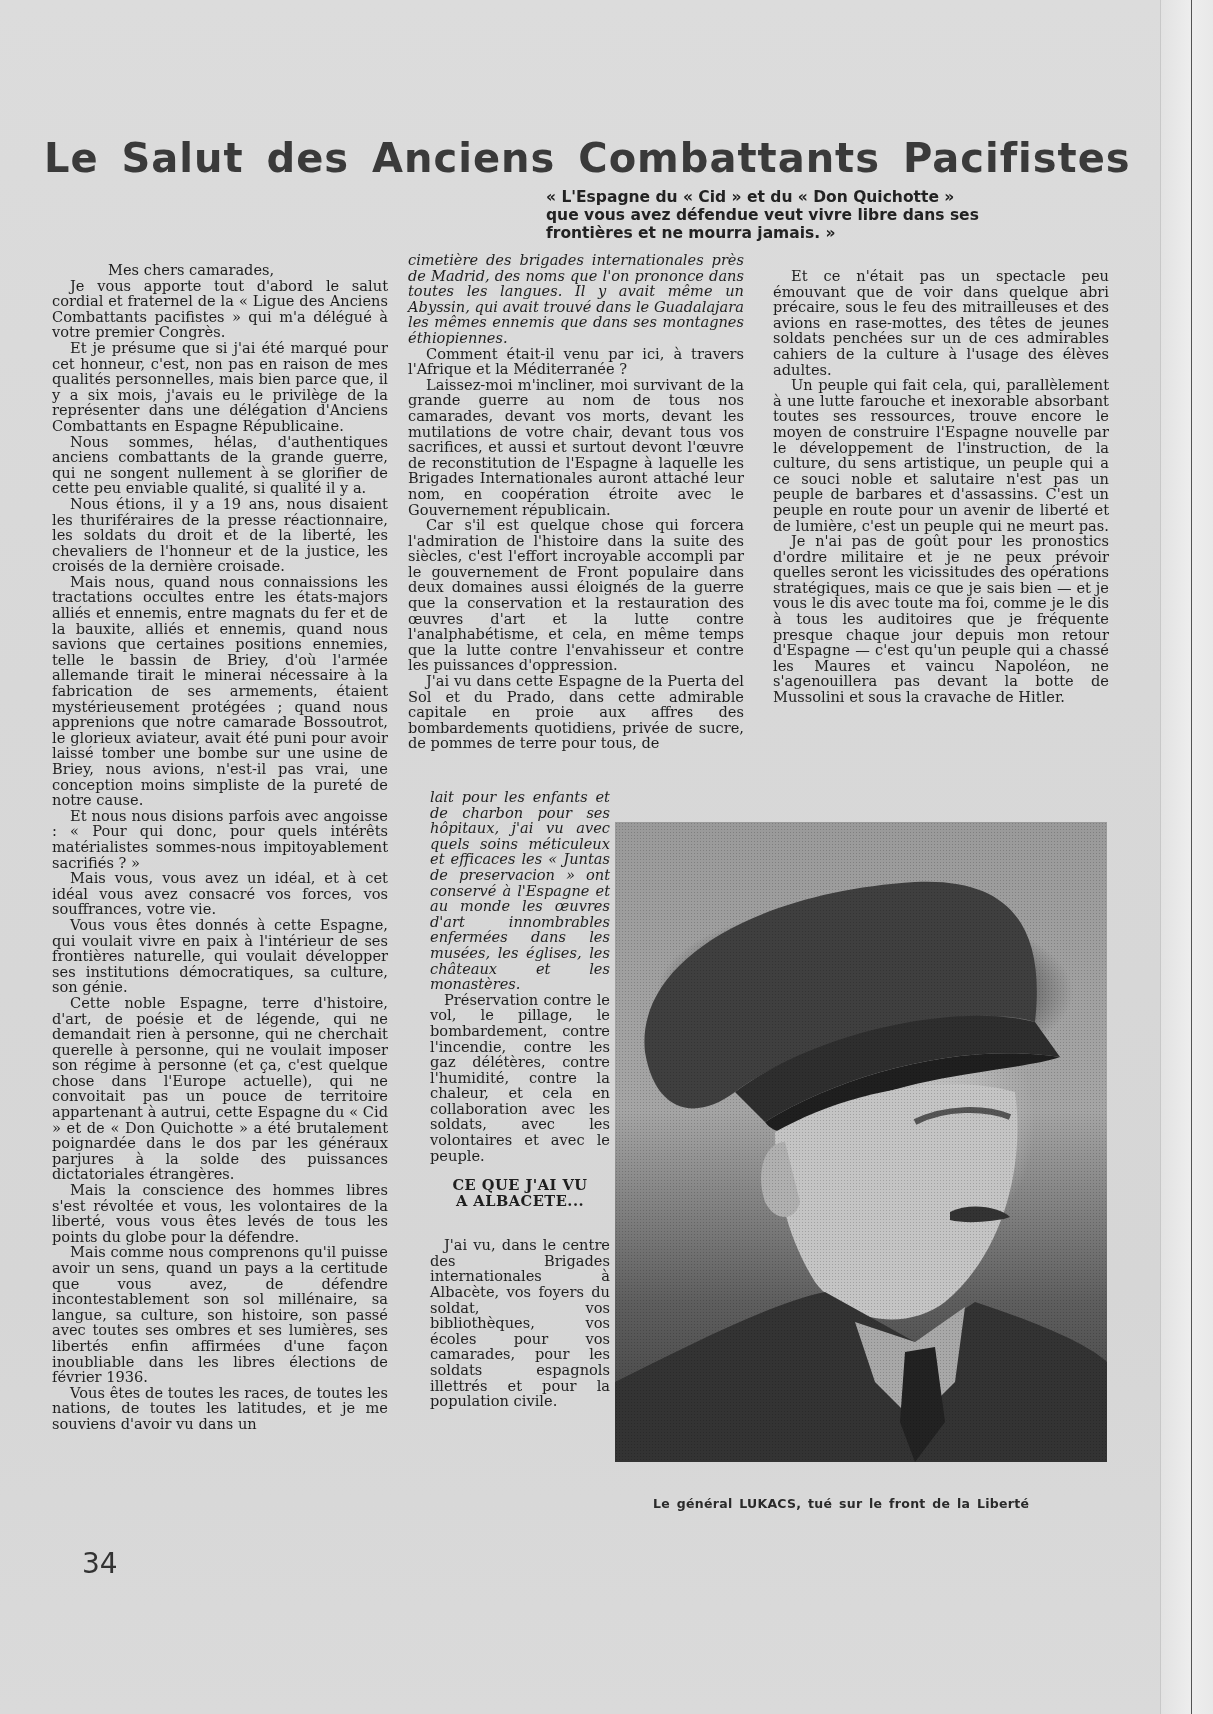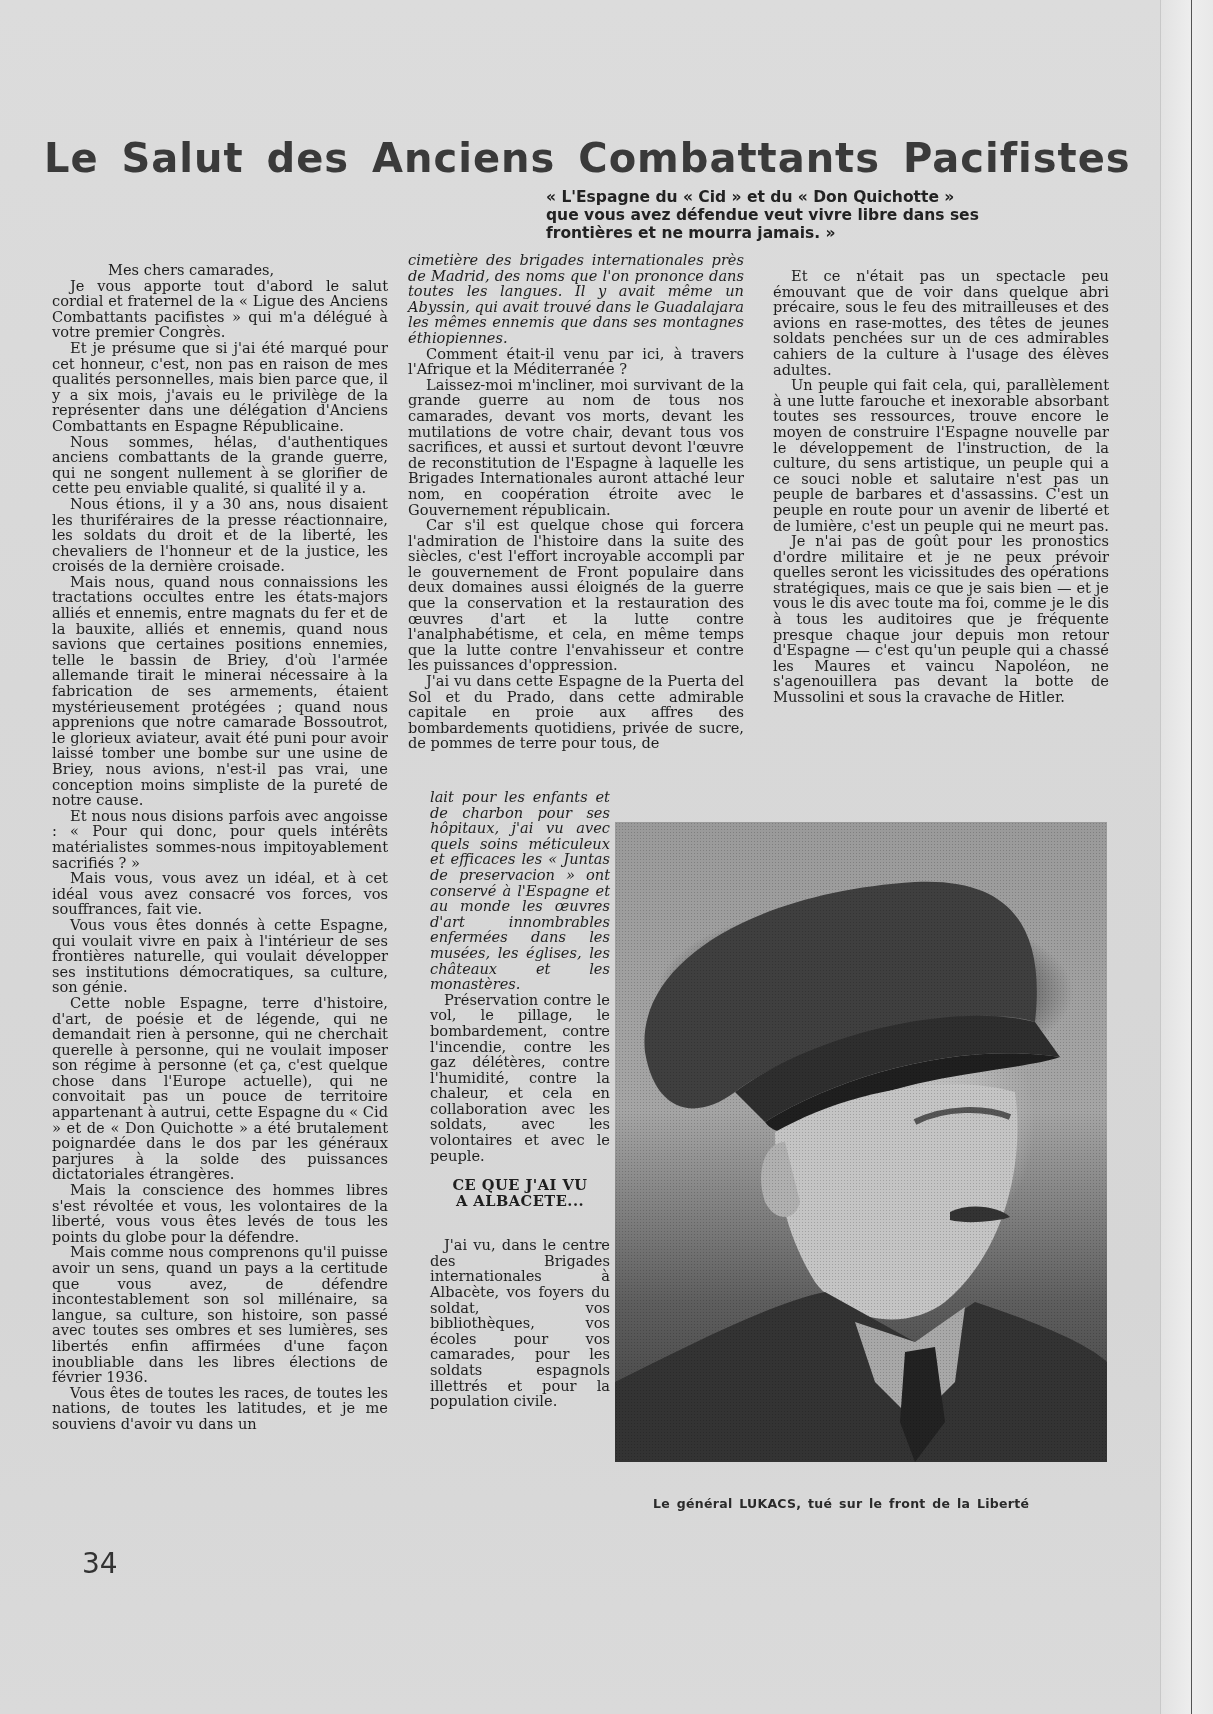--- a/index.html
+++ b/index.html
@@ -89,24 +89,24 @@
     <span>« L'Espagne du « Cid » et du « Don Quichotte »</span>
     <span>que vous avez défendue veut vivre libre dans ses</span>
     <span>frontières et ne mourra jamais. »</span>
   </div>
 
   <div class="col col1">
     <p style="text-indent:56px">Mes chers camarades,</p>
     <p>Je vous apporte tout d'abord le salut cordial et fraternel de la « Ligue des Anciens Combattants pacifistes » qui m'a délégué à votre premier Congrès.</p>
     <p>Et je présume que si j'ai été marqué pour cet honneur, c'est, non pas en raison de mes qualités personnelles, mais bien parce que, il y a six mois, j'avais eu le privilège de la représenter dans une délégation d'Anciens Combattants en Espagne Républicaine.</p>
     <p>Nous sommes, hélas, d'authentiques anciens combattants de la grande guerre, qui ne songent nullement à se glorifier de cette peu enviable qualité, si qualité il y a.</p>
-    <p>Nous étions, il y a 30 ans, nous disaient les thuriféraires de la presse réactionnaire, les soldats du droit et de la liberté, les chevaliers de l'honneur et de la justice, les croisés de la dernière croisade.</p>
+    <p>Nous étions, il y a 19 ans, nous disaient les thuriféraires de la presse réactionnaire, les soldats du droit et de la liberté, les chevaliers de l'honneur et de la justice, les croisés de la dernière croisade.</p>
     <p>Mais nous, quand nous connaissions les tractations occultes entre les états-majors alliés et ennemis, entre magnats du fer et de la bauxite, alliés et ennemis, quand nous savions que certaines positions ennemies, telle le bassin de Briey, d'où l'armée allemande tirait le minerai nécessaire à la fabrication de ses armements, étaient mystérieusement protégées ; quand nous apprenions que notre camarade Bossoutrot, le glorieux aviateur, avait été puni pour avoir laissé tomber une bombe sur une usine de Briey, nous avions, n'est-il pas vrai, une conception moins simpliste de la pureté de notre cause.</p>
     <p>Et nous nous disions parfois avec angoisse : « Pour qui donc, pour quels intérêts matérialistes sommes-nous impitoyablement sacrifiés ? »</p>
-    <p>Mais vous, vous avez un idéal, et à cet idéal vous avez consacré vos forces, vos souffrances, fait vie.</p>
+    <p>Mais vous, vous avez un idéal, et à cet idéal vous avez consacré vos forces, vos souffrances, votre vie.</p>
     <p>Vous vous êtes donnés à cette Espagne, qui voulait vivre en paix à l'intérieur de ses frontières naturelle, qui voulait développer ses institutions démocratiques, sa culture, son génie.</p>
     <p>Cette noble Espagne, terre d'histoire, d'art, de poésie et de légende, qui ne demandait rien à personne, qui ne cherchait querelle à personne, qui ne voulait imposer son régime à personne (et ça, c'est quelque chose dans l'Europe actuelle), qui ne convoitait pas un pouce de territoire appartenant à autrui, cette Espagne du « Cid » et de « Don Quichotte » a été brutalement poignardée dans le dos par les généraux parjures à la solde des puissances dictatoriales étrangères.</p>
     <p>Mais la conscience des hommes libres s'est révoltée et vous, les volontaires de la liberté, vous vous êtes levés de tous les points du globe pour la défendre.</p>
     <p>Mais comme nous comprenons qu'il puisse avoir un sens, quand un pays a la certitude que vous avez, de défendre incontestablement son sol millénaire, sa langue, sa culture, son histoire, son passé avec toutes ses ombres et ses lumières, ses libertés enfin affirmées d'une façon inoubliable dans les libres élections de février 1936.</p>
     <p>Vous êtes de toutes les races, de toutes les nations, de toutes les latitudes, et je me souviens d'avoir vu dans un</p>
   </div>
 
   <div class="col col2">
     <p class="noindent">cimetière des brigades internationales près de Madrid, des noms que l'on prononce dans toutes les langues. Il y avait même un Abyssin, qui avait trouvé dans le Guadalajara les mêmes ennemis que dans ses montagnes éthiopiennes.</p>
     <p>Comment était-il venu par ici, à travers l'Afrique et la Méditerranée ?</p>

